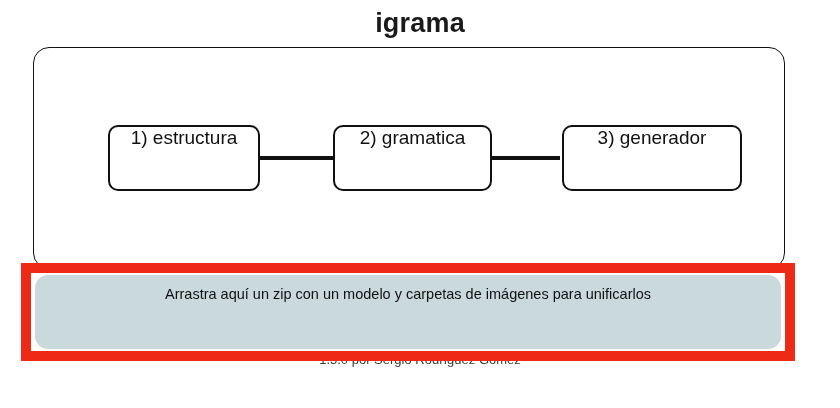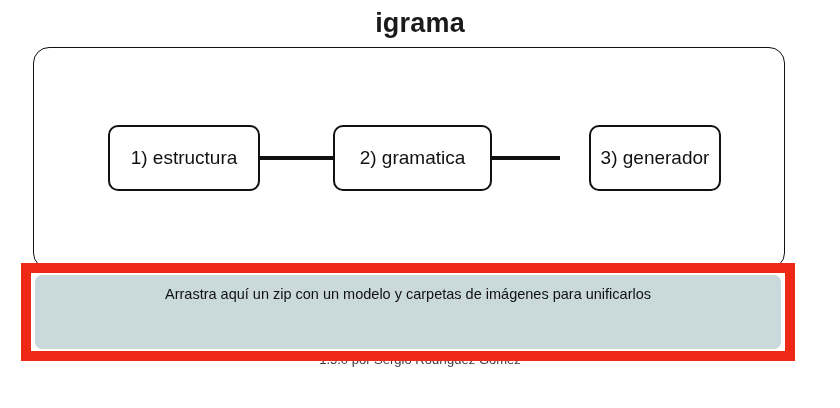--- a/index.html
+++ b/index.html
@@ -46,31 +46,30 @@
 
   
   .node {
     position: absolute;
     box-sizing: border-box;
     height: 66px;
     border: 2px solid #111111;
     border-radius: 10px;
     background: #ffffff;
     display: flex;
-    align-items: center;
     justify-content: center;
     font-size: 19px;
     line-height: 22px;
     color: #111111;
     white-space: nowrap;
     z-index: 3;
   }
   #node-1 { left: 108px; top: 125px; width: 152px; }
   #node-2 { left: 333px; top: 125px; width: 159px; }
-  #node-3 { left: 589px; top: 125px; width: 132px; }
+  #node-3 { left: 562px; top: 125px; width: 180px; }
 
   
   .connector {
     position: absolute;
     height: 4px;
     background: #111111;
     top: 156px;
     z-index: 2;
   }
   #connector-1-2 { left: 258px; width: 77px; }
@@ -91,21 +90,21 @@
   }
 
   
   #dropzone {
     position: absolute;
     left: 35px;
     top: 275px;
     width: 746px;
     height: 74px;
     box-sizing: border-box;
-    border-radius: 7px;
+    border-radius: 13px;
     background: #c9d9dc;
     z-index: 5;
   }
   #dropzone-label {
     position: absolute;
     left: 0;
     top: 10px;
     width: 746px;
     text-align: center;
     font-size: 14.5px;

